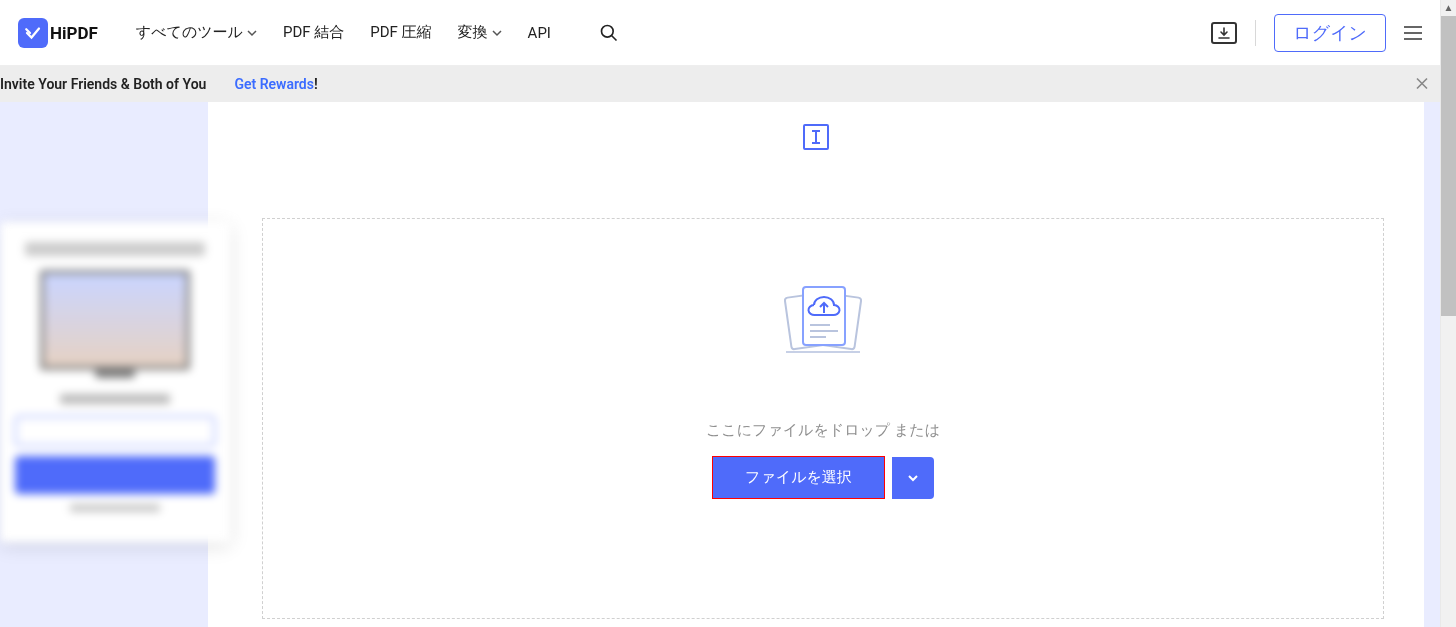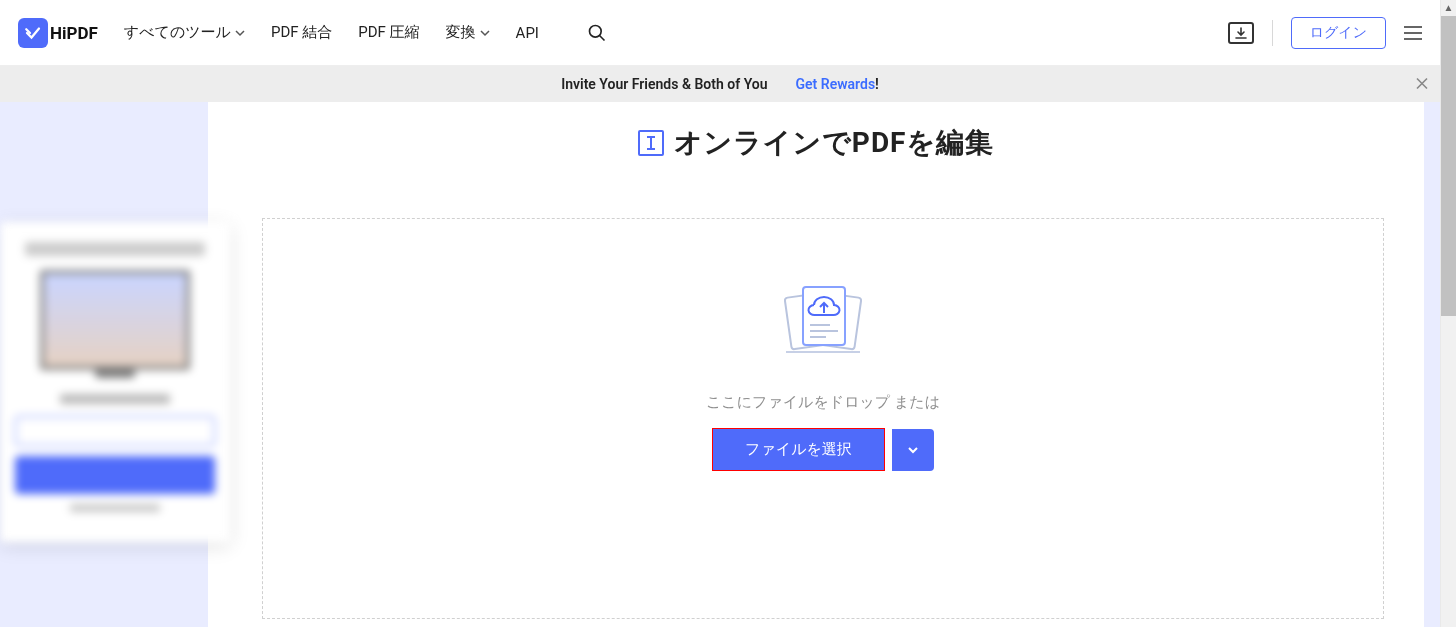--- a/index.html
+++ b/index.html
@@ -40,21 +40,21 @@
     display: flex; align-items: center; justify-content: center;
   }
   .logo-text {
     font-weight: 700;
     font-size: 17px;
     color: #111;
     margin-left: 2px;
   }
   .nav {
     display: flex; align-items: center; gap: 26px;
-    margin-left: 26px;
+    margin-left: 38px;
   }
   .nav-item {
     font-size: 15px;
     color: #222;
     display: flex; align-items: center; gap: 4px;
     cursor: pointer;
   }
   .chev-down {
     width: 10px; height: 10px;
     display: inline-flex; align-items: center; justify-content: center;
@@ -79,37 +79,37 @@
     cursor: pointer;
   }
   .vdiv {
     width: 1px; height: 26px; background: #d8d8d8;
   }
   .login-btn {
     border: 1px solid #4f6bfa;
     color: #4f6bfa;
     background: #fff;
     padding: 6px 18px;
-    font-size: 14px;
+    font-size: 18px;
     border-radius: 4px;
     cursor: pointer;
   }
   .hamburger {
     display: flex; flex-direction: column; gap: 4px;
     cursor: pointer;
   }
   .hamburger span { width: 18px; height: 2px; background: #666; display: block; }
 
   
   .promo-bar {
     position: absolute;
     left: 0; right: 16px; top: 66px;
     height: 36px;
     background: #ededed;
-    display: flex; align-items: center; justify-content: center;
+    display: flex; align-items: center; justify-content: flex-start;
     font-size: 14px; color: #222; font-weight: 600;
   }
   .promo-bar a { color: #3b6cff; text-decoration: none; font-weight: 600; padding-left: 28px; }
   .promo-close {
     position: absolute; right: 12px; top: 50%; transform: translateY(-50%);
     color: #888; font-size: 16px; cursor: pointer;
   }
 
   
   .page-body {
@@ -158,21 +158,21 @@
   .drop-illustration {
     margin: 60px auto 0 auto;
     width: 110px; height: 80px;
     display: flex; align-items: center; justify-content: center;
   }
 
   .drop-text {
     text-align: center;
     color: #8f8f8f;
     font-size: 15px;
-    margin-top: 34px;
+    margin-top: 62px;
   }
 
   .choose-row {
     display: flex; align-items: center; justify-content: center;
     margin-top: 16px;
     gap: 4px;
   }
   .choose-btn {
     background: #4f6bfa;
     color: #fff;
@@ -322,21 +322,20 @@
 
 <div class="page-body">
 
   <div class="content-card">
     <div class="title-row">
       <div class="title-icon">
         <svg width="14" height="14" viewBox="0 0 14 14">
             <path d="M7 1 V13 M3 1 H11 M3 13 H11" stroke="#4f6bfa" stroke-width="2" fill="none"></path>
           </svg>
       </div>
-      <div class="title-text">オンラインでPDFを編集</div>
     </div>
 
     <div class="drop-zone">
       <div class="drop-illustration">
         <svg width="110" height="80" viewBox="0 0 110 80">
           <rect x="20" y="16" width="40" height="52" rx="3" fill="#fff" stroke="#b9c4de" stroke-width="2" transform="rotate(-8 40 42)"></rect>
           <rect x="50" y="16" width="40" height="52" rx="3" fill="#fff" stroke="#b9c4de" stroke-width="2" transform="rotate(8 70 42)"></rect>
           <rect x="35" y="8" width="42" height="58" rx="3" fill="#fff" stroke="#87a1ff" stroke-width="2"></rect>
           <path d="M46 26 a10 8 0 0 1 20 0 a6 5 0 0 1 -1 10 h-18 a6 5 0 0 1 -1 -10" fill="none" stroke="#4f6bfa" stroke-width="2"></path>
           <path d="M56 34 V24 M52 28 L56 24 L60 28" fill="none" stroke="#4f6bfa" stroke-width="2"></path>

